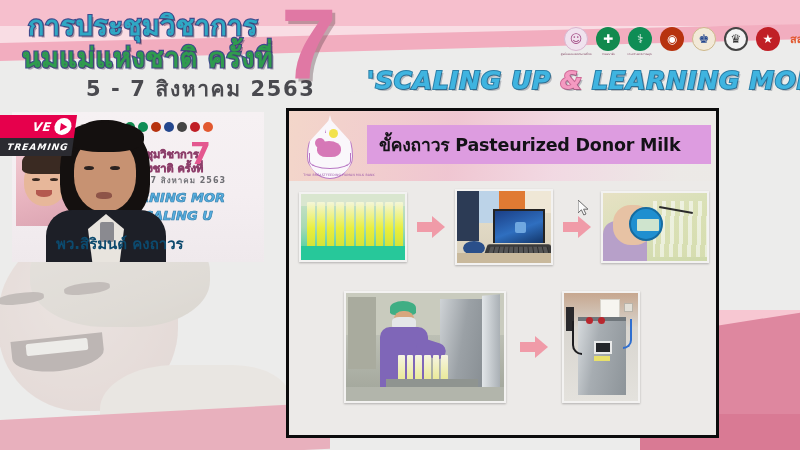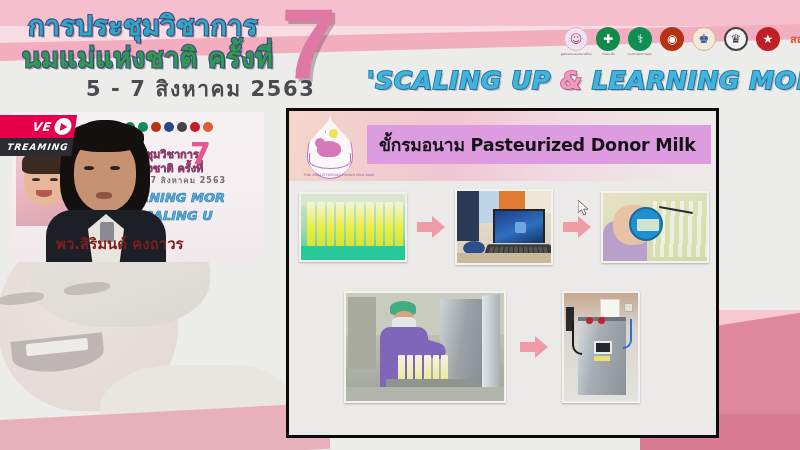--- a/index.html
+++ b/index.html
@@ -304,21 +304,21 @@
   }
   .lb-bot {
     position: absolute; left: 0; top: 23px; width: 96px; height: 18px;
     background: #2b2b31;
     display: flex; align-items: center; justify-content: flex-end; padding-right: 4px;
   }
   .lb-bot .txt { color: #fff; font-size: 9px; font-weight: 700; font-style: italic; letter-spacing: 1px; }
 
   .speaker-name {
     position: absolute; left: 56px; top: 232px;
-    font-size: 15px; font-weight: 700; color: #7f1d1d; white-space: nowrap;
+    font-size: 15px; font-weight: 700; color: #0c4a6e; white-space: nowrap;
   }
 
   
   .slide {
     position: absolute; left: 286px; top: 108px;
     width: 433px; height: 330px;
     background: #eceae8;
     border: 3px solid #0b0b0c;
     overflow: hidden;
   }
@@ -597,21 +597,21 @@
       <div class="drop"></div>
       <div class="drop-tip"></div>
       <div class="drop-dot"></div>
       <div class="drop-baby"></div>
       <div class="drop-head"></div>
       <div class="drop-hands"></div>
       <div class="drop-cap">THAI BREASTFEEDING HUMAN MILK BANK</div>
     </div>
 
     <div class="slide-title-bar">
-      <span>ขั้กรมอนาม Pasteurized Donor Milk</span>
+      <span>ขั้คงถาวร Pasteurized Donor Milk</span>
     </div>
 
     <div class="photo-grid">
 
       <div class="row row-top">
         <div class="photo p1">
           <div class="ph1-bg"></div>
             <div class="ph1-wall"></div>
           <div class="ph1-rack">
               <i></i>

